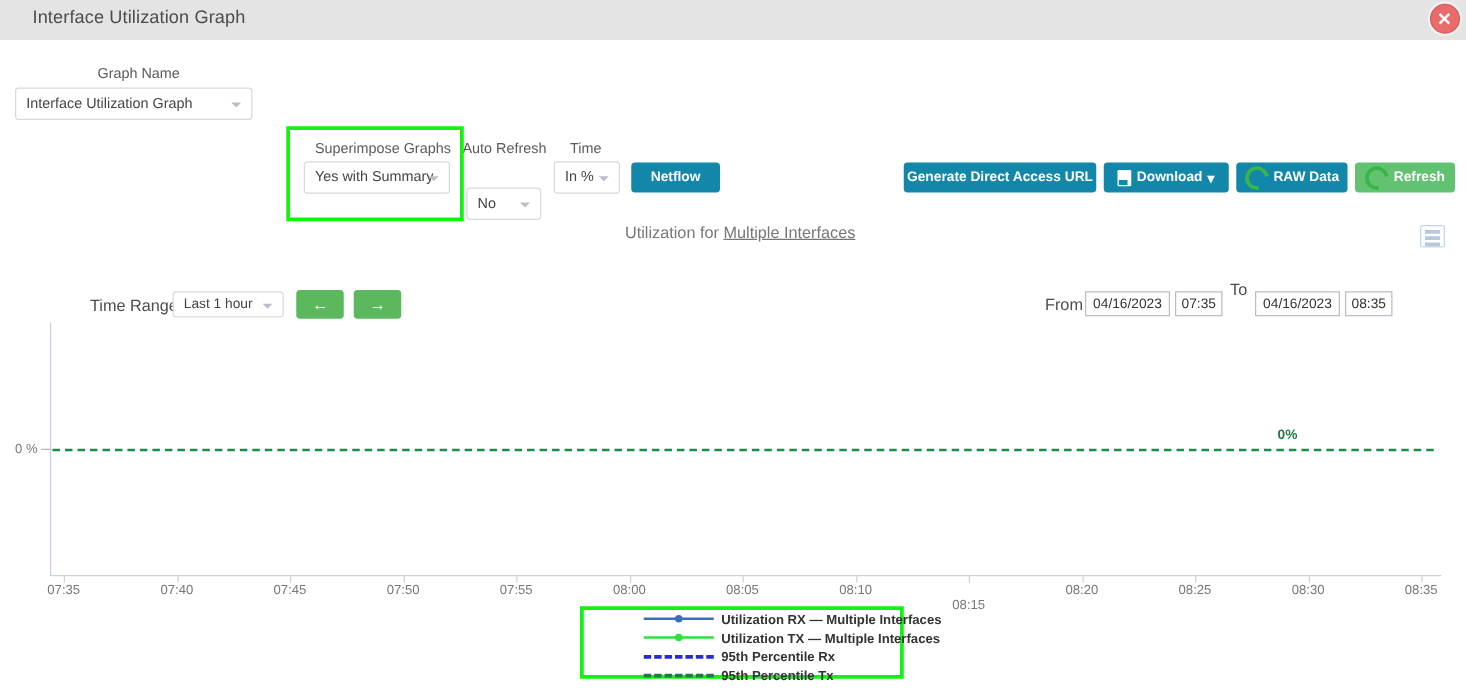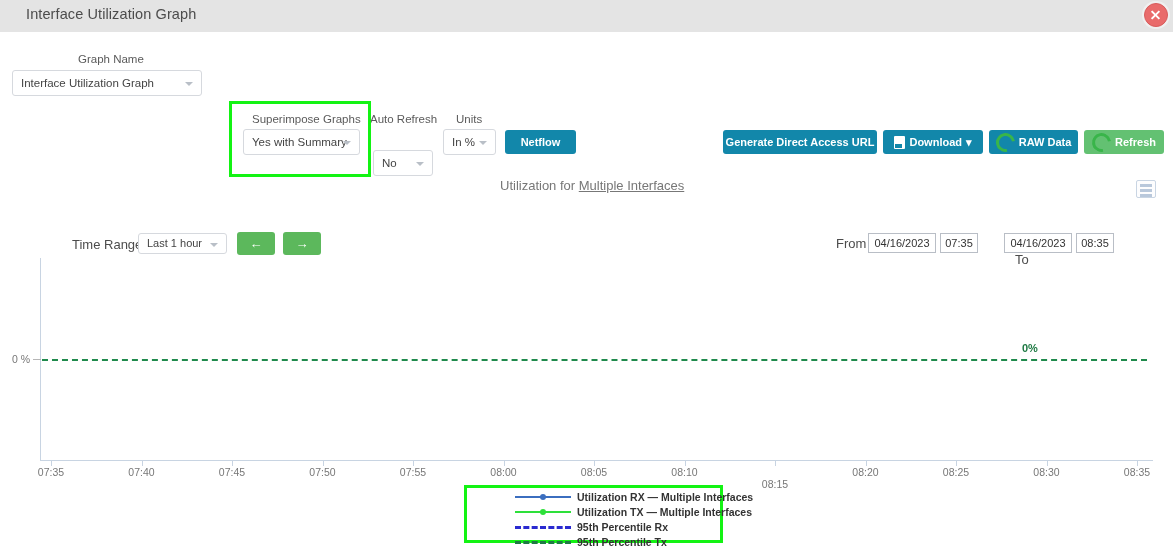--- a/index.html
+++ b/index.html
@@ -260,21 +260,20 @@
 
   
   .legend {
     position: absolute;
     display: flex;
     flex-direction: column;
     gap: 2px;
   }
   .legend-row {
     display: flex;
-    align-items: center;
     font-size: 10.5px;
     font-weight: bold;
     color: #333333;
     height: 13px;
   }
   .legend-swatch {
     width: 56px; height: 10px;
     margin-right: 6px;
     position: relative;
     flex: none;
@@ -318,21 +317,21 @@
     <span>Yes with Summary</span>
     <span class="caret"></span>
   </div>
 
   <div class="field-label" style="left:370px; top:113px;">Auto Refresh</div>
   <div class="select" style="left:373px; top:129px; width:60px;margin-top:21px;">
     <span>No</span>
     <span class="caret"></span>
   </div>
 
-  <div class="field-label" style="left:456px; top:113px;">Units</div>
+  <div class="field-label" style="left:456px; top:113px;">Time</div>
   <div class="select" style="left:443px; top:129px; width:53px;">
     <span>In %</span>
     <span class="caret"></span>
   </div>
 
   <div class="hl" style="left:229px; top:101px; width:142px; height:76px;"></div>
 
   <button class="btn" style="left:505px; top:130px; width:71px;">
     <span>Netflow</span>
   </button>
@@ -377,21 +376,21 @@
   <button class="btn-nav" style="left:237px; top:232px;">
     <span>←</span>
   </button>
   <button class="btn-nav" style="left:283px; top:232px;">
     <span>→</span>
   </button>
 
   <div class="inline-label" style="left:836px; top:236px;">From</div>
   <div class="txtbox" style="left:868px; top:233px; width:68px;">04/16/2023</div>
   <div class="txtbox" style="left:940px; top:233px; width:38px;">07:35</div>
-  <div class="inline-label" style="left:984px; top:252px;margin-left:31px;">To</div>
+  <div class="inline-label" style="left:984px; top:224px;">To</div>
   <div class="txtbox" style="left:1004px; top:233px; width:68px;">04/16/2023</div>
   <div class="txtbox" style="left:1076px; top:233px; width:38px;">08:35</div>
 
   <div class="plot">
     <div class="axis-y"></div>
     <div class="axis-x"></div>
 
     <div class="ytick-label" style="left:12px; top:103px;">0 %</div>
     <div class="ytick-mark" style="left:33px; top:109px;"></div>
 

